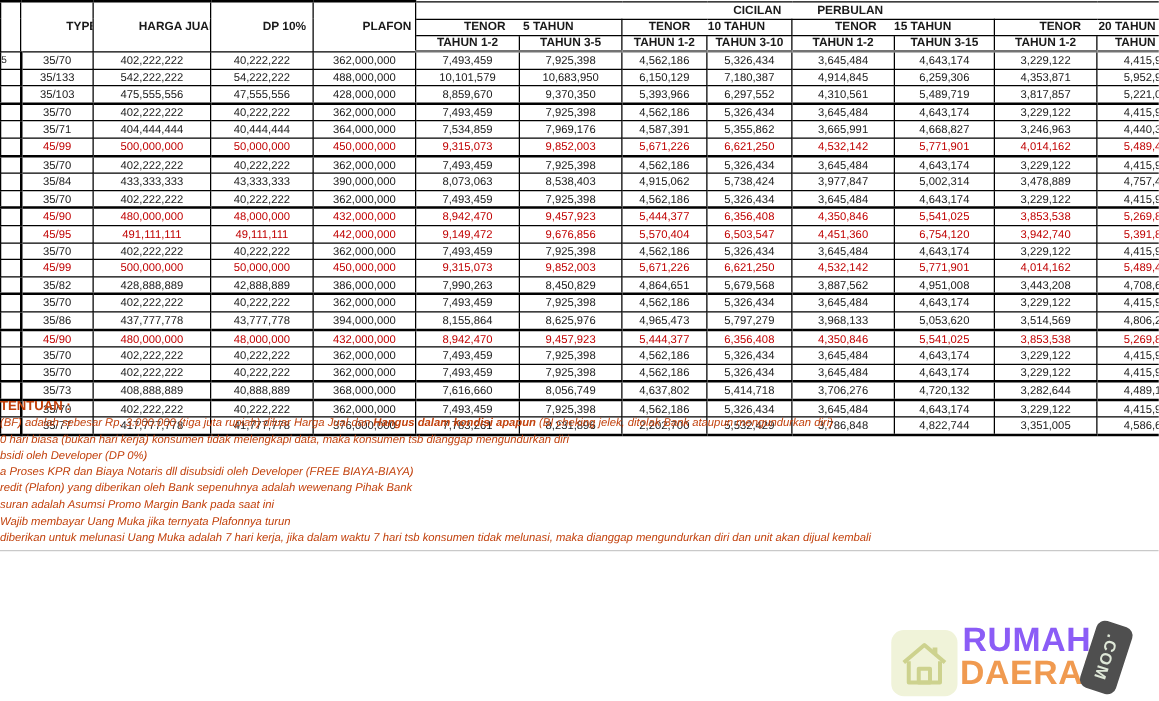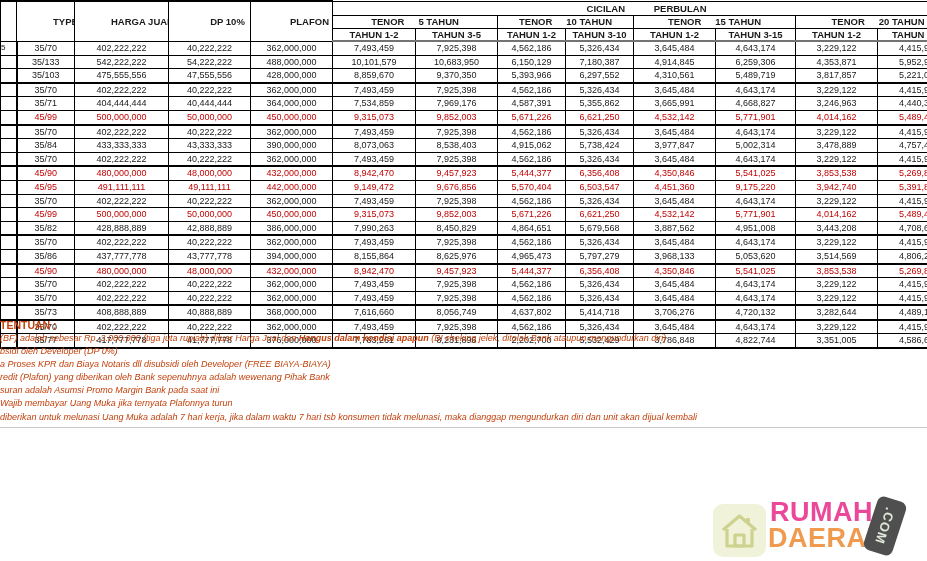--- a/index.html
+++ b/index.html
@@ -54,21 +54,21 @@
   .notes-divider{margin-top:3px;border:0;border-top:1px solid #c9c9c9;width:927px;}
   
   .logo{position:absolute;left:710px;top:500px;width:215px;height:60px;}
   .logo .house-box{
     position:absolute;left:3px;top:4px;width:53px;height:53px;
     background:#f0f3d9;border-radius:10px;z-index:1;
   }
   .logo .house-box svg{position:absolute;left:5px;top:5px;}
   .logo .word-rumah{
     position:absolute;left:60px;top:-3px;z-index:2;
-    font-size:27px;font-weight:800;letter-spacing:0.5px;color:#ec4899;
+    font-size:27px;font-weight:800;letter-spacing:0.5px;color:#8b5cf6;
   }
   .logo .word-daerah{
     position:absolute;left:58px;top:23px;z-index:2;
     font-size:27px;font-weight:800;letter-spacing:0.5px;color:#f09a50;
   }
   .logo .com-badge{
     position:absolute;left:160px;top:-2px;width:30px;height:56px;
     background:#4f4f4f;border-radius:7px;transform:rotate(18deg);z-index:3;
     display:flex;align-items:center;justify-content:center;
   }
@@ -297,21 +297,21 @@
     <td class="frag-cell"></td>
     <td>45/95</td>
     <td>491,111,111</td>
     <td>49,111,111</td>
     <td>442,000,000</td>
     <td>9,149,472</td>
     <td>9,676,856</td>
     <td>5,570,404</td>
     <td>6,503,547</td>
     <td>4,451,360</td>
-    <td>9,175,220</td>
+    <td>6,754,120</td>
     <td>3,942,740</td>
     <td>5,391,803</td>
   </tr>
       <tr>
     <td class="frag-cell"></td>
     <td>35/70</td>
     <td>402,222,222</td>
     <td>40,222,222</td>
     <td>362,000,000</td>
     <td>7,493,459</td>
@@ -472,20 +472,21 @@
     <td>4,822,744</td>
     <td>3,351,005</td>
     <td>4,586,696</td>
   </tr>
     </tbody>
 </table>
 
 <div class="notes">
   <div class="notes-heading">TENTUAN :</div>
   <div class="note-line"><span>(BF) adalah sebesar Rp. 3.000.000 (tiga juta rupiah) diluar Harga Jual dan </span><b>Hangus dalam kondisi apapun</b><span> (BI cheking jelek, ditolak Bank ataupun mengundurkan diri)</span></div>
+  <div class="note-line">0 hari biasa (bukan hari kerja) konsumen tidak melengkapi data, maka konsumen tsb dianggap mengundurkan diri</div>
   <div class="note-line">bsidi oleh Developer (DP 0%)</div>
   <div class="note-line">a Proses KPR dan Biaya Notaris dll disubsidi oleh Developer (FREE BIAYA-BIAYA)</div>
   <div class="note-line">redit (Plafon) yang diberikan oleh Bank sepenuhnya adalah wewenang Pihak Bank</div>
   <div class="note-line">suran adalah Asumsi Promo Margin Bank pada saat ini</div>
   <div class="note-line">Wajib membayar Uang Muka jika ternyata Plafonnya turun</div>
   <div class="note-line">diberikan untuk melunasi Uang Muka adalah 7 hari kerja, jika dalam waktu 7 hari tsb konsumen tidak melunasi, maka dianggap mengundurkan diri dan unit akan dijual kembali</div>
   <hr class="notes-divider">
 </div>
 
 <div class="logo">

